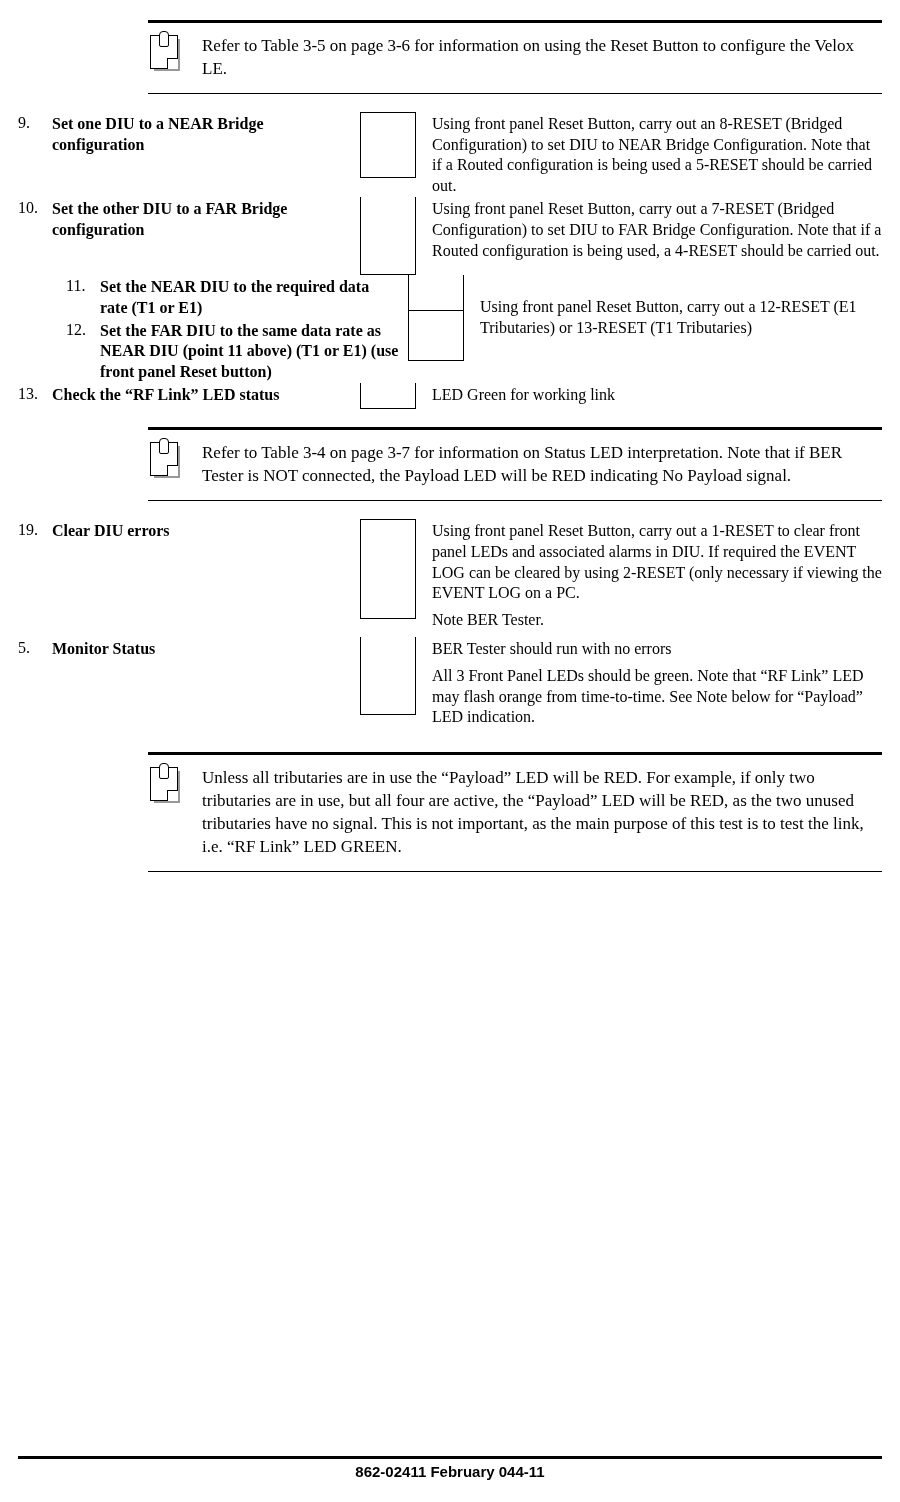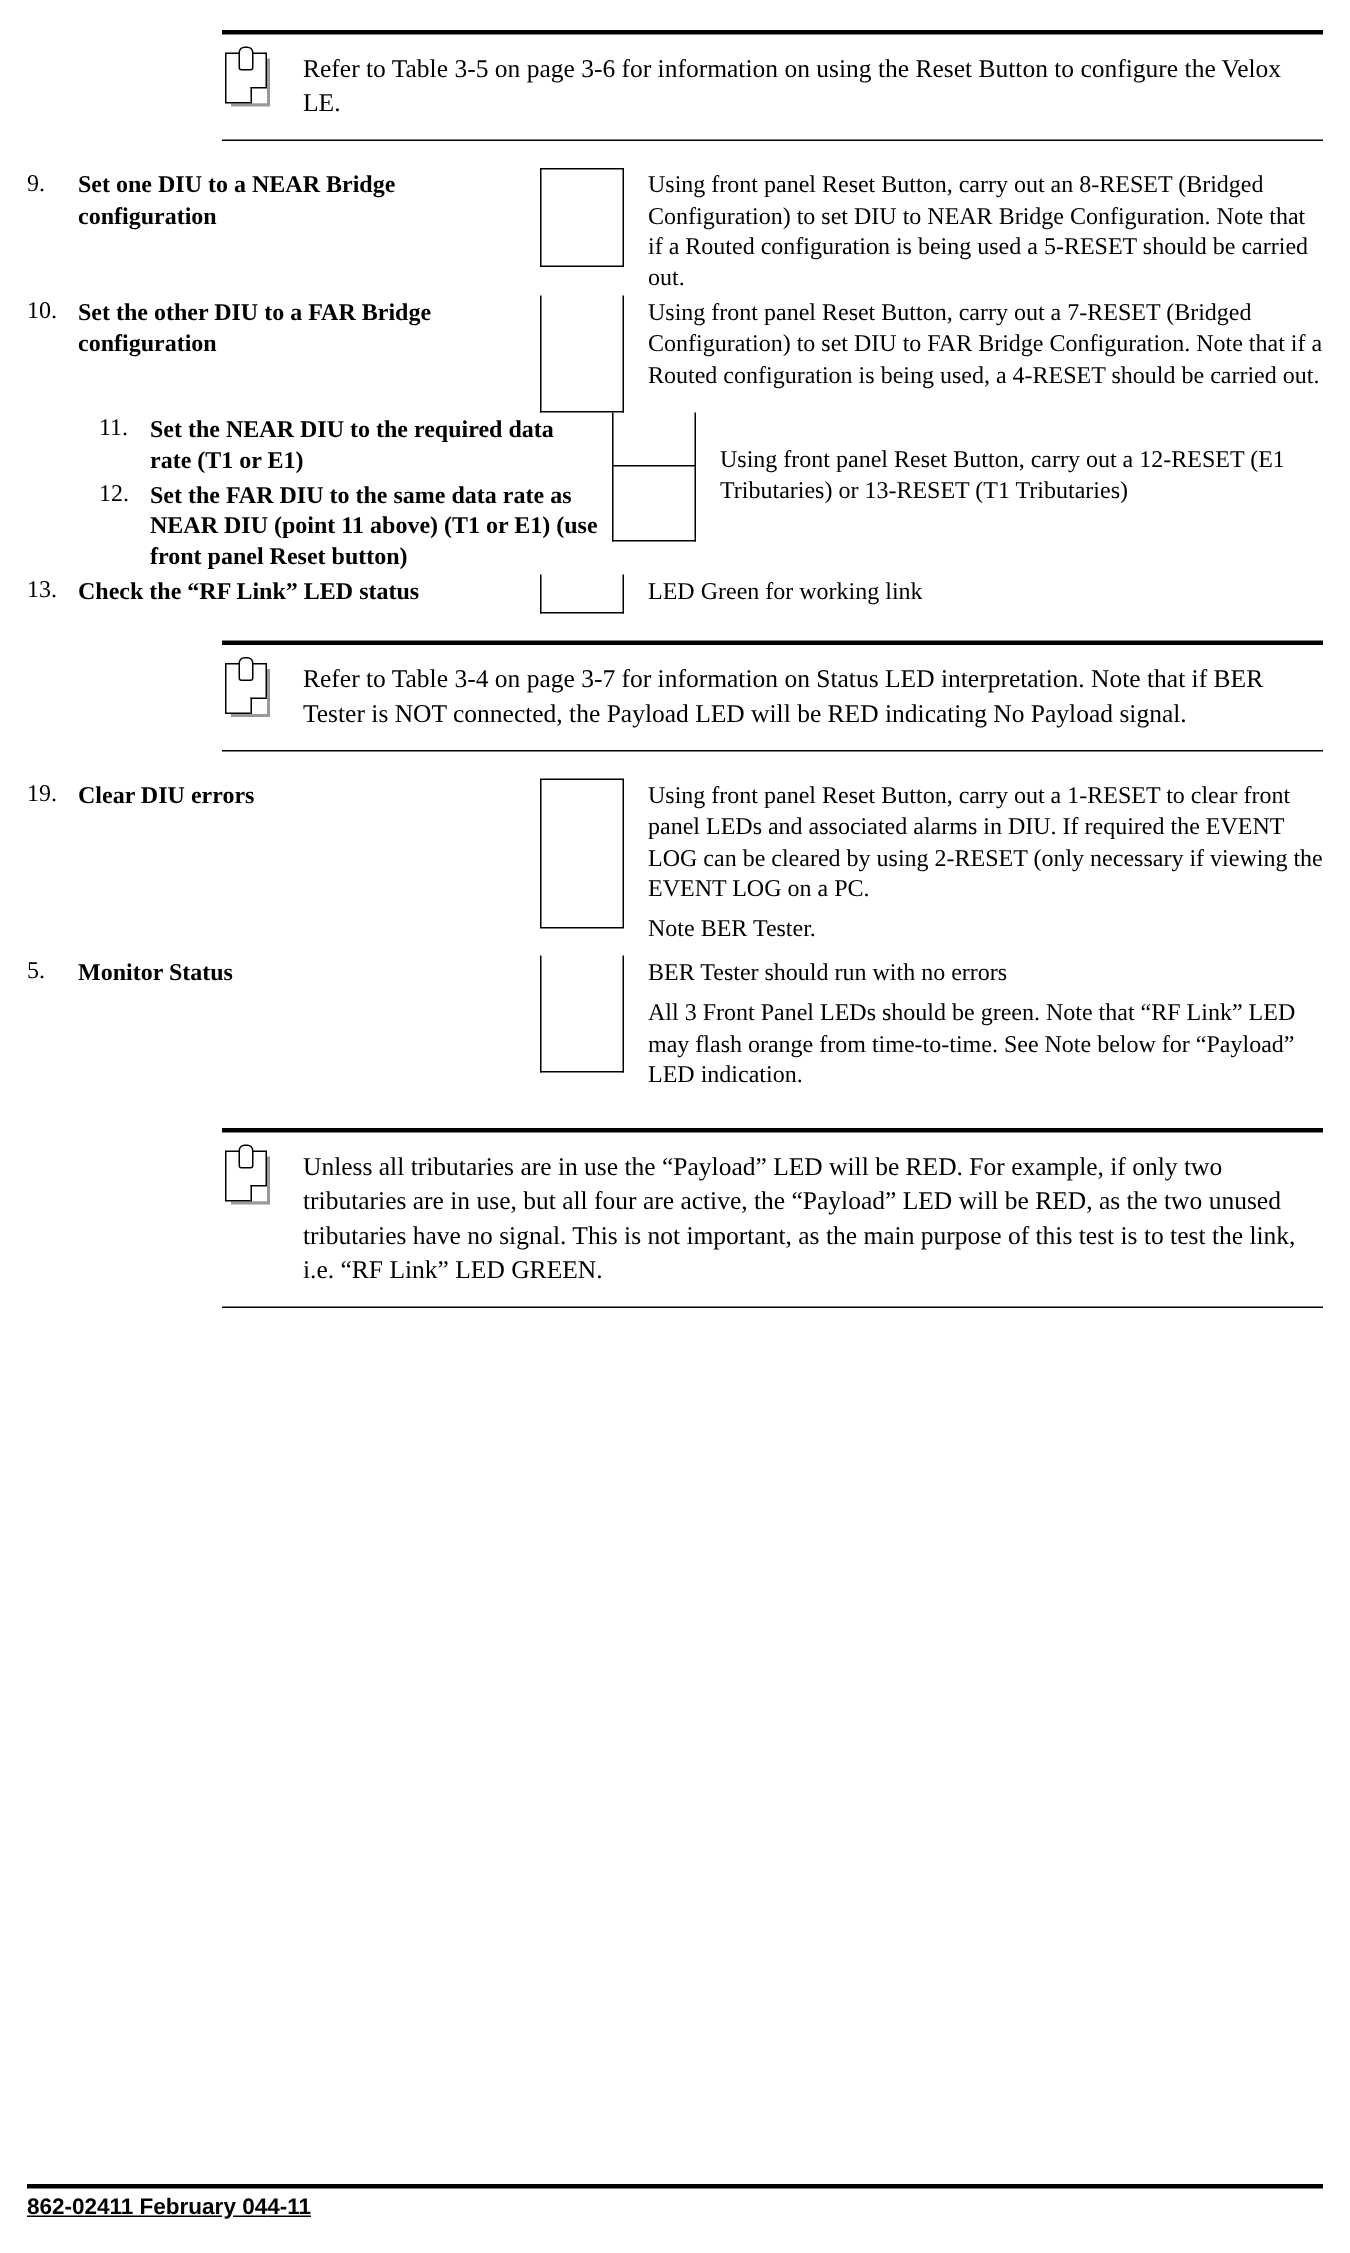--- a/index.html
+++ b/index.html
@@ -137,25 +137,24 @@
       line-height: 1.3;
     }
 
     .result-text p { margin: 0 0 6px 0; }
     .footer-rule {
       border-top: 3px solid #000;
       margin-bottom: 4px;
     }
     .footer-line {
       display: flex;
-      justify-content: flex-start;
+      justify-content: center;
       font-family: Arial, Helvetica, sans-serif;
       font-weight: bold;
       font-size: 15px;
-      text-decoration: underline;
     }
 
     .page-wrap {
       min-height: 1460px;
       position: relative;
     }
     .footer-abs {
       position: absolute;
       bottom: 0;
       left: 0;

